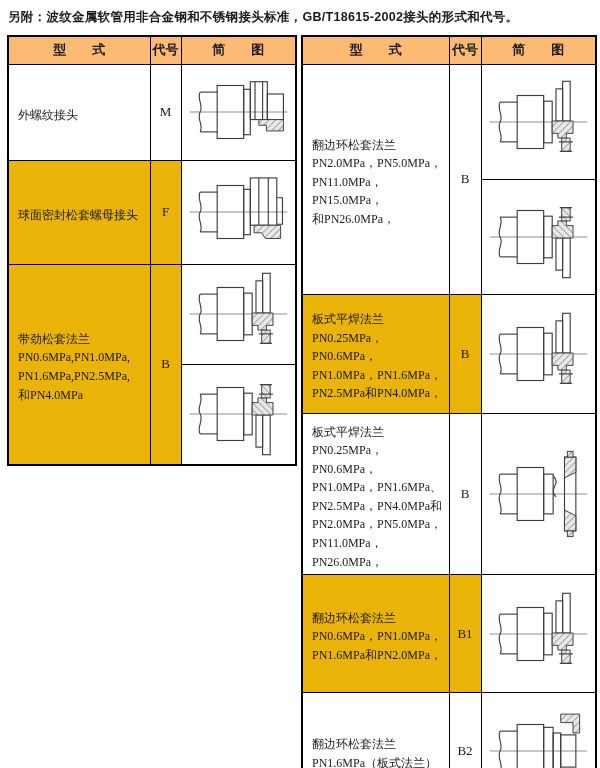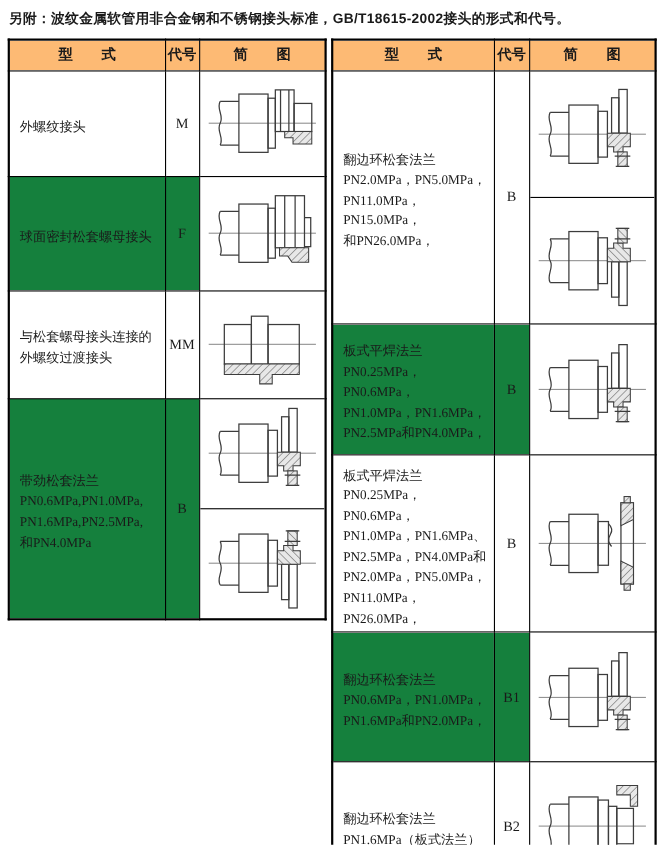--- a/index.html
+++ b/index.html
@@ -9,21 +9,21 @@
   .tables{display:flex;gap:4px;align-items:flex-start;}
   table{border-collapse:collapse;table-layout:fixed;background:#ffffff;}
   table.lt{width:288px;}
   table.rt{width:294px;}
   th,td{border:1px solid #000;box-sizing:border-box;overflow:hidden;}
   table{border:2px solid #000;}
   th{background:#fdba74;font-size:13px;font-weight:bold;height:28px;text-align:center;font-family:"Liberation Serif",serif;margin-left:28px;}
   td.type{font-size:12px;line-height:1.55;padding:9px 4px 3px 9px;vertical-align:middle;white-space:pre-line;font-family:"Liberation Serif",serif;}
   td.code{font-size:13px;text-align:center;vertical-align:middle;font-family:"Liberation Serif",serif;}
   td.diag{padding:0;text-align:center;vertical-align:middle;background:#ffffff;}
-  tr.hl td.type, tr.hl td.code{background:#15803d;}
+  tr.hl td.type, tr.hl td.code{background:#eab308;}
   .dwrap{display:flex;align-items:center;justify-content:center;}
   .split{display:flex;flex-direction:column;}
   .split .dwrap + .dwrap{border-top:1px solid #000;}
   svg.dg{display:block;}
   .s-ln{fill:none;stroke:#3c3c3c;stroke-width:1.2;}
   .s-cl{stroke:#3c3c3c;stroke-width:0.6;}
   .s-ht{fill:url(#hatchp);stroke:#3c3c3c;stroke-width:1;}
   .s-dt{stroke:#3c3c3c;stroke-width:0.8;stroke-dasharray:2 2;fill:none;}
 </style>
 </head>
@@ -88,36 +88,20 @@
                   <line class="s-ln" x1="16" y1="24" x2="34" y2="24"></line>
                   <line class="s-ln" x1="16" y1="66" x2="34" y2="66"></line>
                   <rect class="s-ln" x="34" y="17" width="28" height="56"></rect>
                   <line class="s-cl" x1="5" y1="45" x2="108" y2="45"></line>
                   <rect class="s-ln" x="62" y="21" width="7" height="48"></rect>
                   <rect class="s-ln" x="69" y="9" width="28" height="50"></rect>
                   <line class="s-ln" x1="78" y1="9" x2="78" y2="59"></line>
                   <line class="s-ln" x1="88" y1="9" x2="88" y2="59"></line>
                   <path class="s-ln" d="M97,30 h6 v28 h-6"></path>
                   <path class="s-ht" d="M73,59 h28 v14 h-16 l-4,-6 h-8 z"></path>
-                </svg>
-              </div>
-          </td>
-        </tr>
-        <tr style="height:98px">
-          <td class="type">与松套螺母接头连接的
-外螺纹过渡接头</td>
-          <td class="code">MM</td>
-          <td class="diag">
-            <div class="dwrap">
-                <svg class="dg" width="106" height="90" viewBox="0 0 112 90" preserveAspectRatio="xMidYMid meet">
-                  <line class="s-cl" x1="5" y1="45" x2="108" y2="45"></line>
-                  <rect class="s-ln" x="20" y="26" width="26" height="38"></rect>
-                  <rect class="s-ln" x="46" y="18" width="16" height="46"></rect>
-                  <rect class="s-ln" x="62" y="26" width="30" height="38"></rect>
-                  <path class="s-ht" d="M20,64 h72 v10 h-26 v9 h-12 v-9 h-34 z"></path>
                 </svg>
               </div>
           </td>
         </tr>
         <tr class="hl" style="height:200px">
           <td class="type">带劲松套法兰
 PN0.6MPa,PN1.0MPa,
 PN1.6MPa,PN2.5MPa,
 和PN4.0MPa</td>
           <td class="code">B</td>

